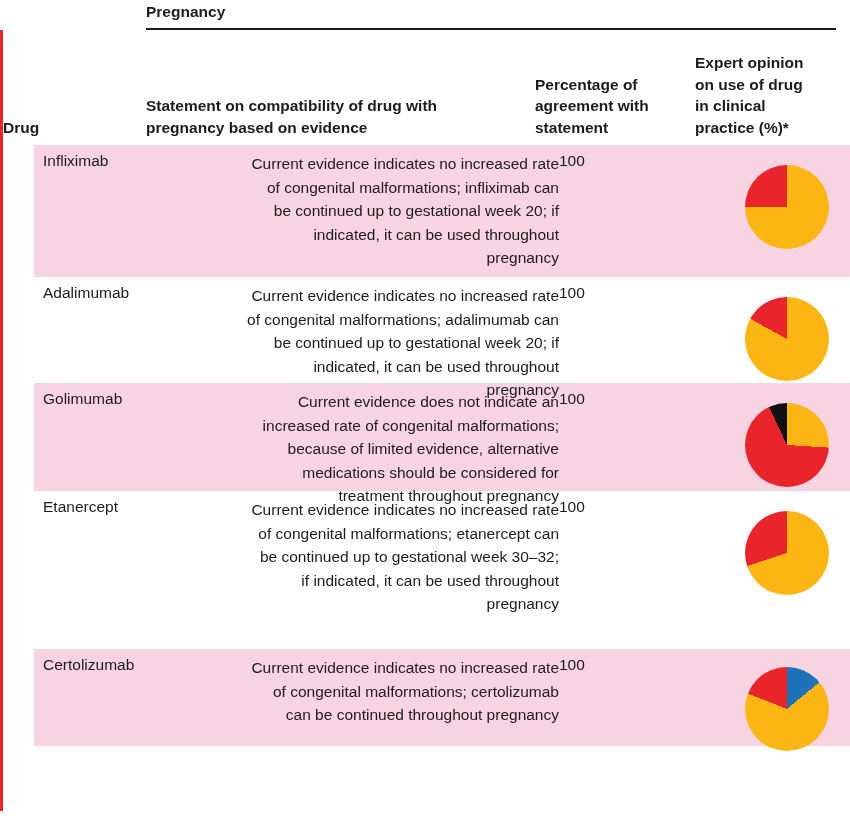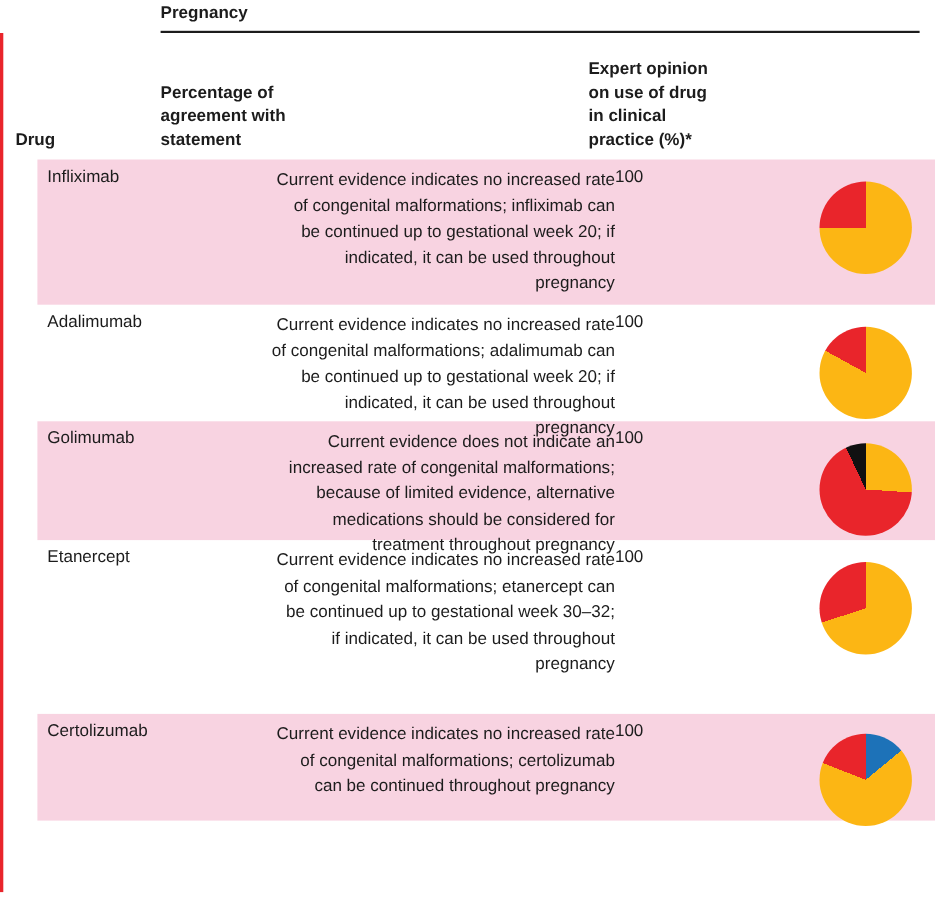--- a/index.html
+++ b/index.html
@@ -29,21 +29,21 @@
     width: 850px; height: 109px;
     display: grid;
     grid-template-columns: 146px 389px 160px 155px;
     align-items: end;
   }
   .ch {
     font-weight: 700; font-size: 15.5px; line-height: 21.5px;
     white-space: pre-line;
     padding-bottom: 7px;
   }
-  .ch-drug { padding-left: 14px; }
+  .ch-drug { padding-left: 3px; }
   .rows { position: absolute; left: 0; top: 145px; width: 850px; margin-left: 24px; }
   .row {
     display: grid;
     grid-template-columns: 146px 389px 160px 155px;
   }
   .row.pink {
     background: linear-gradient(#f8d3e1, #f8d3e1) no-repeat;
     background-position: 10px 0;
     background-size: 838px 100%;
   }
@@ -69,20 +69,22 @@
 <div>
 
   <div class="accent-bar"></div>
 
   <div class="group-header">Pregnancy</div>
 
   <div class="group-rule"></div>
 
   <div class="col-headers">
     <div class="ch ch-drug">Drug</div>
+    <div class="ch">Statement on compatibility of drug with
+pregnancy based on evidence</div>
     <div class="ch">Percentage of
 agreement with
 statement</div>
     <div class="ch">Expert opinion
 on use of drug
 in clinical
 practice (%)*</div>
   </div>
 
   <div class="rows">

